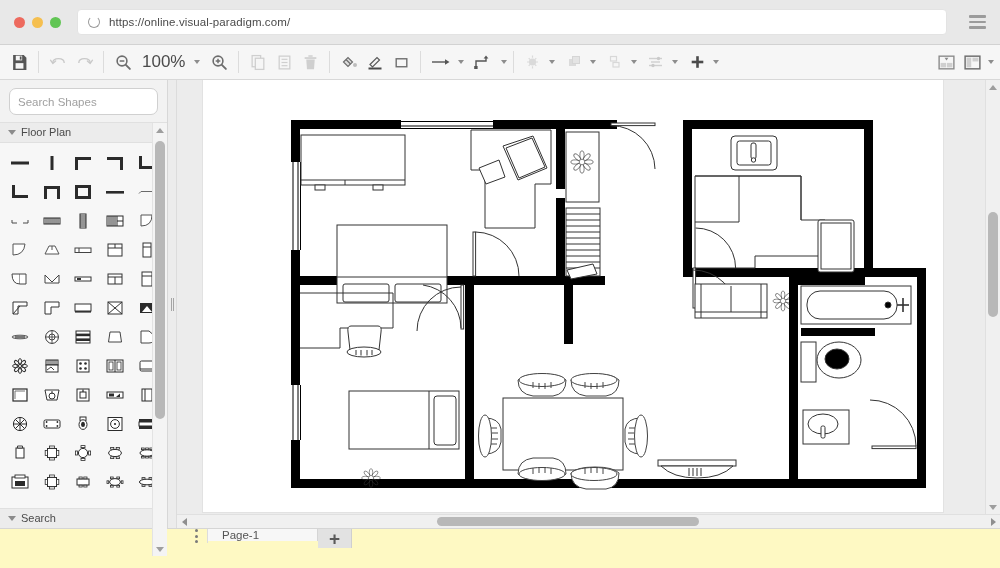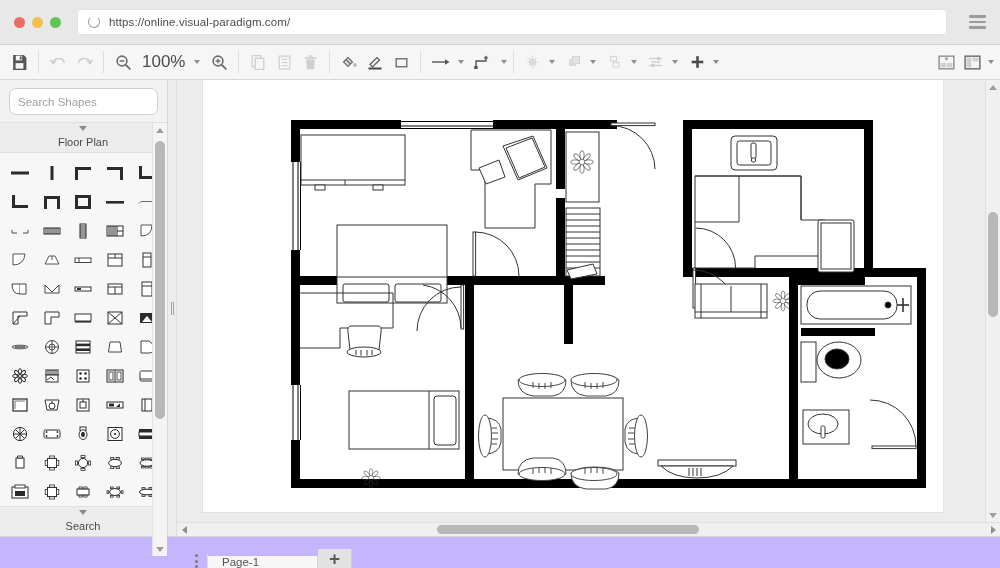--- a/index.html
+++ b/index.html
@@ -102,21 +102,20 @@
   }
   .searchbox input::placeholder { color: #a0a0a0; }
   .cat-header {
     display: flex; align-items: center; gap: 5px;
     padding: 3px 9px 4px 8px;
     font-size: 11px; color: #4a4a4a;
     background: #ececec;
     border-top: 1px solid #e0e0e0;
     border-bottom: 1px solid #e0e0e0;
     cursor: pointer;
-    flex-direction: column;
   }
   .tri-down {
     width: 0; height: 0;
     border-left: 4px solid transparent;
     border-right: 4px solid transparent;
     border-top: 5px solid #8b8b8b;
   }
   .shape-scroll {
     flex: 1; overflow: hidden;
     background: #f7f7f7;
@@ -213,24 +212,24 @@
     position: relative;
   }
   .hs-arrow { width: 14px; height: 100%; display:flex;align-items:center;justify-content:center;cursor:pointer;flex-shrink:0;}
   .hs-arrow .lf { width:0;height:0;border-top:4px solid transparent;border-bottom:4px solid transparent;border-right:5px solid #8f8f8f; }
   .hs-arrow .rt { width:0;height:0;border-top:4px solid transparent;border-bottom:4px solid transparent;border-left:5px solid #8f8f8f; }
   .hs-track { flex: 1; height: 100%; position: relative; }
   .hs-thumb { position: absolute; top: 2px; height: 9px; background: #b8b8b8; border-radius: 5px; cursor: pointer; }
 
   
   .statusbar {
-    height: 32px; min-height: 32px;
-    background: #c4b5fd;
+    height: 40px; min-height: 32px;
+    background: #fef9c3;
     border-top: 1px solid #d5d5d5;
-    display: flex; align-items: flex-end;
+    display: flex; align-items: flex-start;
   }
   .kebab {
     width: 22px; display: flex; flex-direction: column;
     align-items: center; justify-content: center; gap: 2.5px;
     cursor: pointer; border-right: 1px solid #dcdcdc;
   }
   .kebab i { width: 3px; height: 3px; border-radius: 50%; background: #7a7a7a; display:block; }
   .page-tab {
     min-width: 110px;
     background: #f7f7f7;

